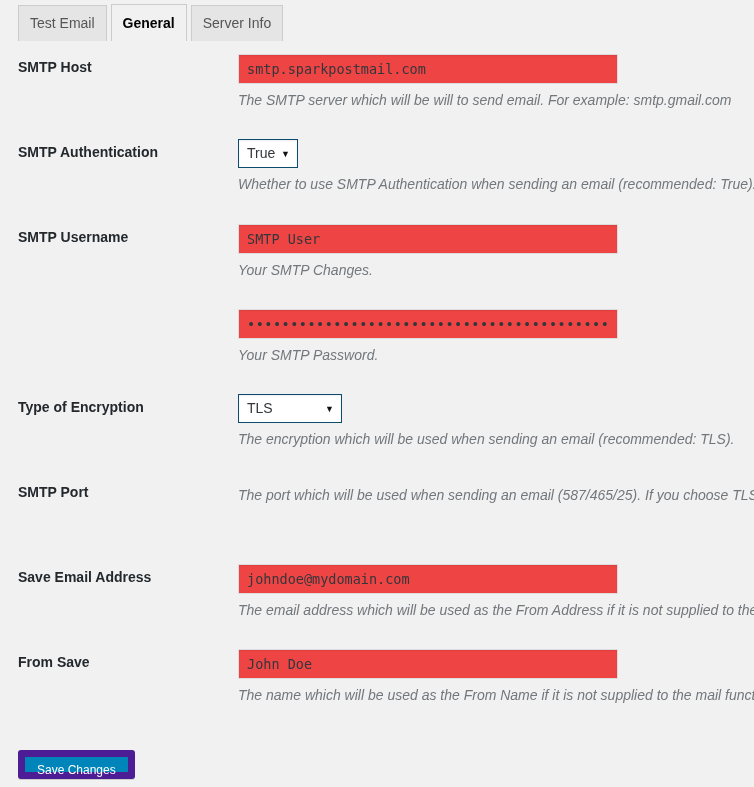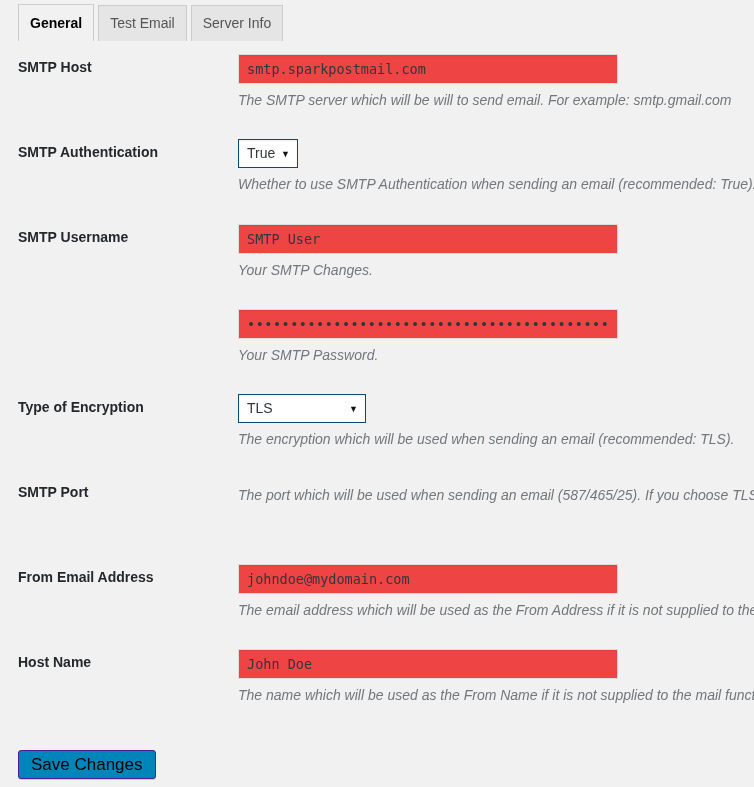--- a/index.html
+++ b/index.html
@@ -111,21 +111,21 @@
     font-family: "Liberation Sans", sans-serif;
     font-size: 14px;
     line-height: 27px;
     position: relative;
     display: inline-block;
     box-shadow: inset 0 1px 2px rgba(0,0,0,0.07);
     cursor: pointer;
     white-space: nowrap;
   }
   .select-box.narrow { width: 60px; }
-  .select-box.wide   { width: 128px; }
+  .select-box.wide   { width: 104px; }
   .select-box .caret {
     position: absolute;
     right: 7px;
     top: 0;
     font-size: 9px;
     line-height: 29px;
     color: #111;
   }
 
   .desc {
@@ -140,42 +140,42 @@
 
   
   .submit-wrap {
     position: absolute;
     left: 18px;
     top: 750px;
   }
   .save-button {
     display: inline-block;
     background: #0085ba;
-    border: 1px solid #4c1d95;
+    border: 7px solid #4c1d95;
     border-radius: 3px;
-    color: #000000;
-    font-family: "Liberation Sans", sans-serif;
-    font-size: 17px;
+    color: #ffffff;
+    font-family: "Liberation Sans", sans-serif;
+    font-size: 12px;
     line-height: 26px;
     height: 29px;
     padding: 0 12px;
     box-sizing: border-box;
     cursor: pointer;
     box-shadow: 0 1px 0 rgba(0,0,0,0.15);
   }
 </style>
 </head>
 <body>
 
 <div class="tab-bar">
+  <div class="tab">
+    <span>Test Email</span>
+  </div>
   <div class="tab active">
     <span>General</span>
-  </div>
-  <div class="tab">
-    <span>Test Email</span>
   </div>
   <div class="tab">
     <span>Server Info</span>
   </div>
 </div>
 
 <div class="form-table">
 
   <div class="row">
     <div class="row-label">SMTP Host</div>
@@ -223,29 +223,29 @@
   </div>
 
   <div class="row">
     <div class="row-label">SMTP Port</div>
     <div class="row-field">
       <div class="desc">The port which will be used when sending an email (587/465/25). If you choose TLS it</div>
     </div>
   </div>
 
   <div class="row">
-    <div class="row-label">From Email Address</div>
+    <div class="row-label">Save Email Address</div>
     <div class="row-field">
       <input class="text-input" type="text" value="johndoe@mydomain.com" style="">
       <div class="desc">The email address which will be used as the From Address if it is not supplied to the m</div>
     </div>
   </div>
 
   <div class="row">
-    <div class="row-label">Host Name</div>
+    <div class="row-label">From Save</div>
     <div class="row-field">
       <input class="text-input" type="text" value="John Doe" style="">
       <div class="desc">The name which will be used as the From Name if it is not supplied to the mail functio</div>
     </div>
   </div>
 
 </div>
 
 <div class="submit-wrap">
   <button class="save-button">Save Changes</button>

